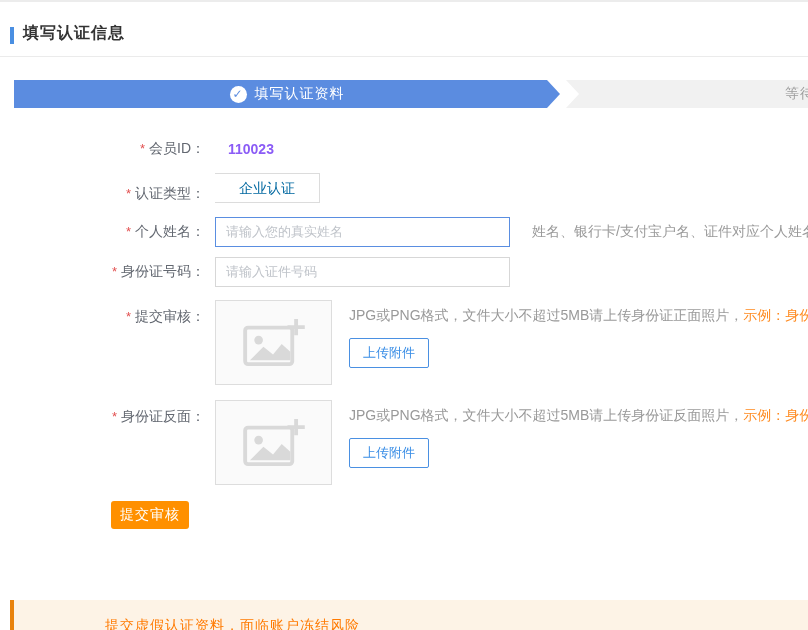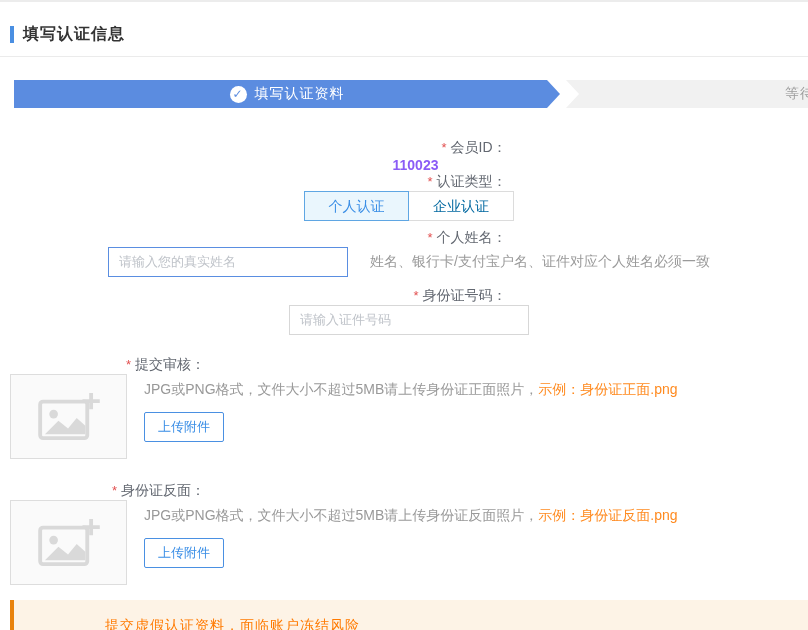--- a/index.html
+++ b/index.html
@@ -7,21 +7,21 @@
   .page {
     position: relative;
     width: 808px; height: 630px;
     overflow: hidden;
     background: #fff;
     border-top: 2px solid #ececec;
     box-sizing: border-box;
     font-family: "Liberation Sans", "DejaVu Sans", sans-serif;
   }
   
-  .page-header { margin: 22px 0 0 10px; display: flex; align-items: center; height: 20px; }
+  .page-header { margin: 22px 0 0 10px; display: flex; align-items: flex-end; height: 20px; }
   .accent-bar { width: 4px; height: 17px; background: #4a8fe2; margin-right: 9px; }
   .page-title { font-size: 16px; color: #333; font-weight: 700; letter-spacing: 1px; }
   .header-divider { margin-top: 12px; border-top: 1px solid #ebebeb; height: 0; }
 
   
   .stepper { margin: 23px 0 0 14px; height: 28px; display: flex; }
   .step-current {
     width: 546px; background: #5b8ce0; flex-shrink: 0;
     clip-path: polygon(0 0, calc(100% - 13px) 0, 100% 50%, calc(100% - 13px) 100%, 0 100%);
     display: flex; align-items: center; justify-content: center;
@@ -38,45 +38,45 @@
     clip-path: polygon(13px 50%, 0 0, 100% 0, 100% 100%, 0 100%);
     color: #9c9c9c; font-size: 14px;
   }
   .step-next-label {
     position: absolute; left: 219px; top: 50%; transform: translateY(-50%);
     white-space: nowrap; letter-spacing: 1px;
   }
 
   
   .form { margin-top: 31px; }
-  .form-row { display: flex; align-items: center; flex-direction: column; }
+  .form-row { display: flex; align-items: center; }
   .form-row.top-align { align-items: flex-start; }
   .field-label {
     width: 205px; flex-shrink: 0; text-align: right;
     font-size: 14px; color: #636871;
   }
   .top-align .field-label { margin-top: 8px; }
   .req { color: #e25050; margin-right: 4px; font-size: 13px; }
   .field-content { margin-left: 10px; display: flex; align-items: center; }
   .top-align .field-content { align-items: flex-start; }
 
   .row-member { height: 20px; margin-bottom: 14px; }
   .member-value { font-size: 14px; color: #8b5cf6; margin-left: 13px; font-weight: bold; }
 
-  .row-tabs { margin-bottom: 8px; }
+  .row-tabs { margin-bottom: 14px; align-items: flex-end; }
   .tab {
     width: 105px; height: 30px; box-sizing: border-box; line-height: 28px;
     text-align: center; font-size: 14px; cursor: pointer;
   }
   .tab-selected { background: #eaf6fd; border: 1px solid #5fa6e3; color: #3a8ee6; }
   .tab-unselected { background: #fff; border: 1px solid #dcdcdc; border-left: none; color: #0369a1; }
 
   .row-input { margin-bottom: 10px; }
   .text-input {
-    width: 240px; height: 30px; box-sizing: border-box;
+    width: 295px; height: 30px; box-sizing: border-box;
     border: 1px solid #d7d7d7; padding: 0 10px;
     font-size: 13px; color: #333; outline: none;
     font-family: Liberation Serif, serif;
   }
   .text-input::placeholder { color: #bfc3c9; opacity: 1; }
   .input-focused { border-color: #5a8ee1; }
   .inline-hint { margin-left: 22px; font-size: 14px; color: #9a9a9a; white-space: nowrap; }
 
   .row-upload-first { margin-top: 13px; margin-bottom: 15px; }
   .upload-box {
@@ -89,21 +89,21 @@
   .upload-hint { margin-top: 7px; font-size: 14px; color: #999; white-space: nowrap; }
   .example-link { color: #ff8a1f; cursor: pointer; }
   .upload-btn {
     display: block; margin-top: 13px; width: 80px; height: 30px;
     background: #fff; border: 1px solid #4a90e2; border-radius: 2px;
     color: #3a8ee6; font-size: 13px; cursor: pointer;
     font-family: "Liberation Sans", "DejaVu Sans", sans-serif;
     text-align: center;
   }
 
-  .row-submit { margin-top: 16px; padding-left: 88px; }
+  .row-submit { margin-top: 16px; padding-left: 111px; }
   .submit-btn {
     width: 78px; height: 28px; background: #ff9000; border: none; border-radius: 3px;
     color: #fff; font-size: 14px; cursor: pointer; letter-spacing: 1px;
     font-family: "Liberation Sans", "DejaVu Sans", sans-serif;
   }
 
   
   .warning-banner {
     position: absolute; left: 10px; top: 598px; width: 798px; height: 60px;
     background: #fdf3e6; border-left: 4px solid #e8820c;
@@ -141,21 +141,20 @@
       <div class="field-content">
         <span class="member-value">110023</span>
       </div>
     </div>
 
     <div class="form-row row-tabs">
       <div class="field-label">
         <span class="req">*</span><span>认证类型：</span>
       </div>
       <div class="field-content">
-        <div class="tab tab-selected">个人认证</div>
         <div class="tab tab-unselected">企业认证</div>
       </div>
     </div>
 
     <div class="form-row row-input">
       <div class="field-label">
         <span class="req">*</span><span>个人姓名：</span>
       </div>
       <div class="field-content">
         <input type="text" class="text-input input-focused" placeholder="请输入您的真实姓名" style="">

